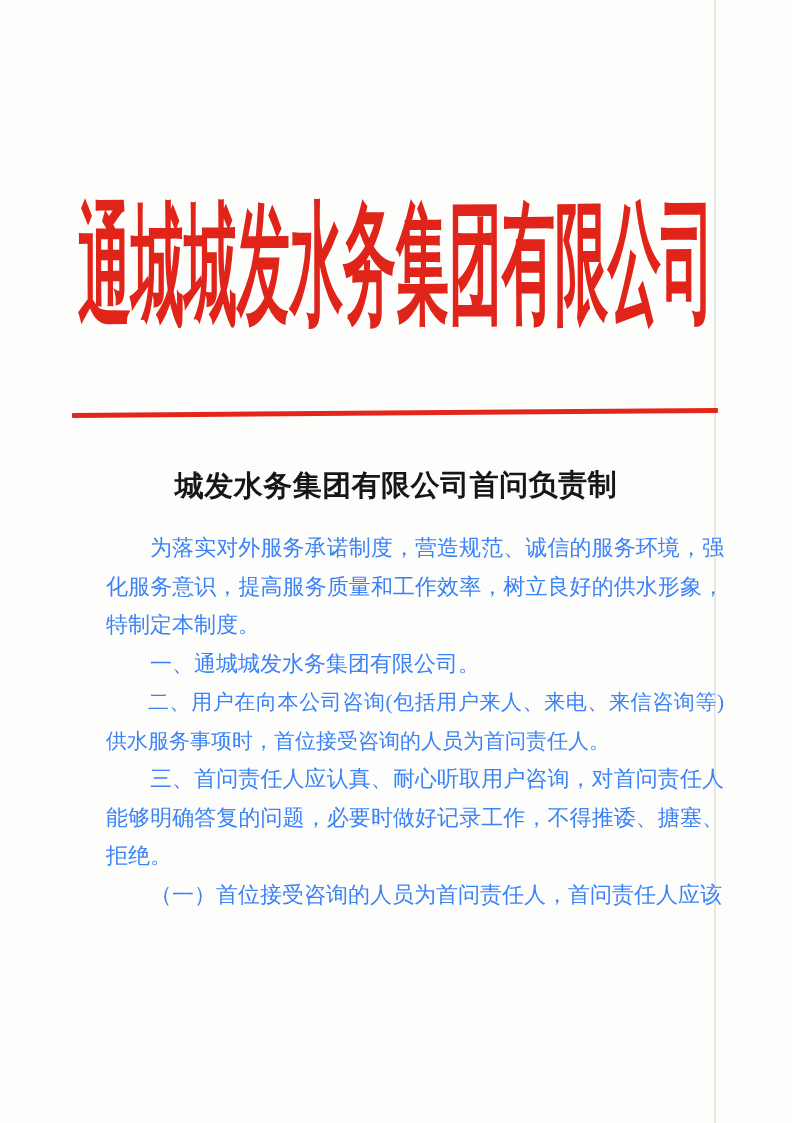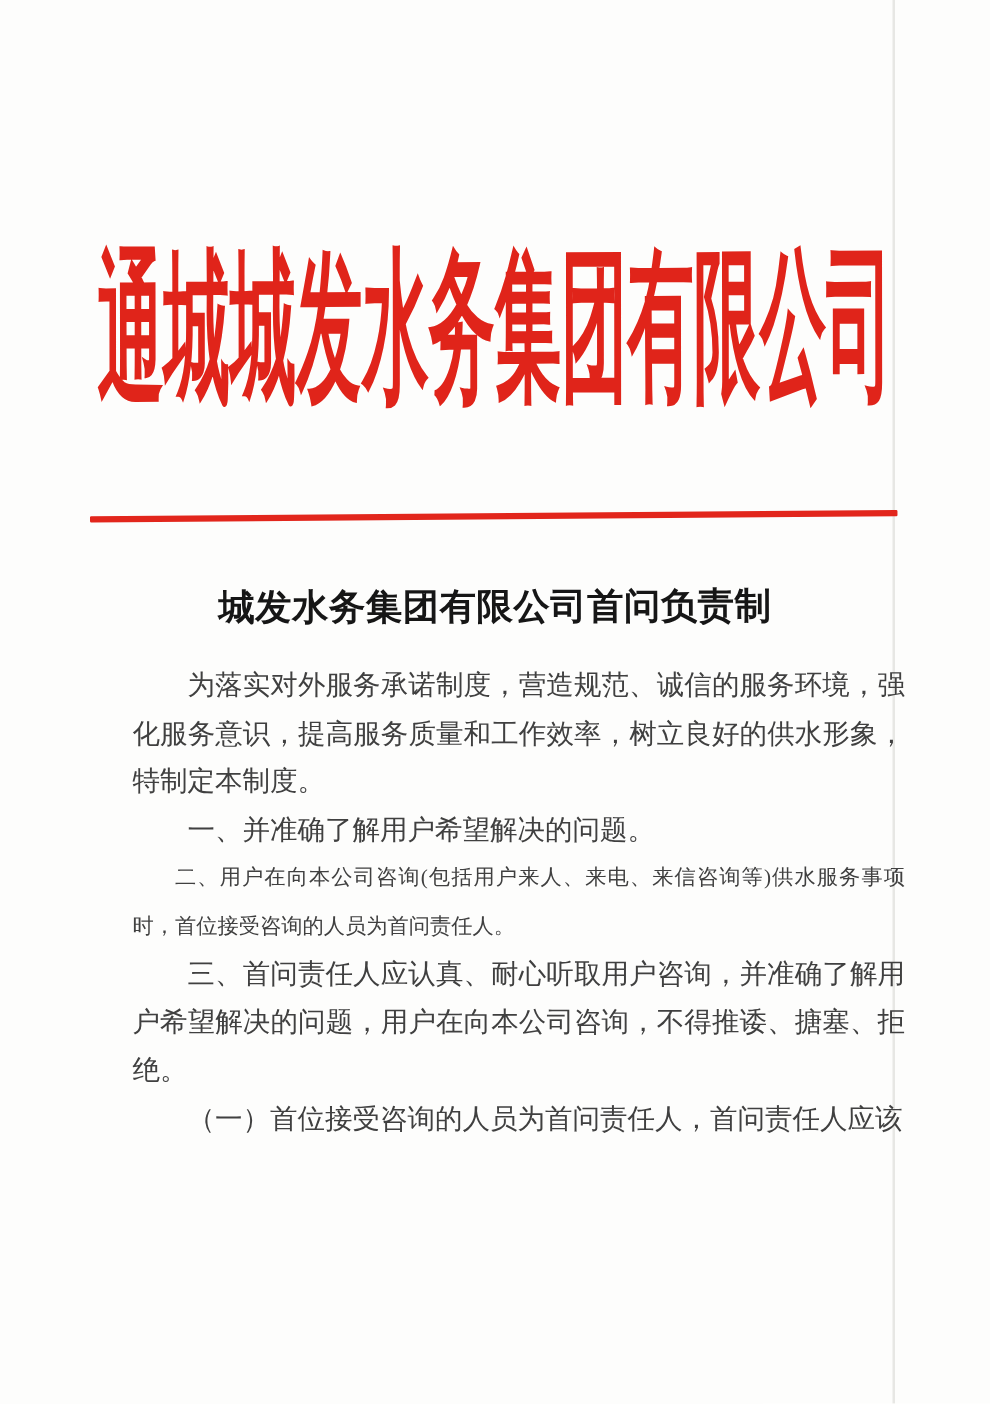--- a/index.html
+++ b/index.html
@@ -66,48 +66,48 @@
     white-space: nowrap;
     transform: rotate(-0.2deg);
   }
   .body-text {
     position: absolute;
     left: 106px;
     top: 529px;
     width: 618px;
     font-size: 22px;
     line-height: 38.5px;
-    color: #404040;
+    color: #3b82f6;
     text-align: justify;
     text-justify: inter-ideograph;
     line-break: strict;
   }
   .body-text p {
     margin: 0;
     padding: 0;
     text-indent: 2em;
   }
   .body-text p.tight {
-    font-size: 17px;
+    font-size: 21px;
   }
 </style>
 </head>
 <body>
 
 <div class="page">
 
   <div class="crease"></div>
 
   <div class="letterhead">通城城发水务集团有限公司</div>
 
   <div class="red-rule"></div>
 
   <div class="doc-title">城发水务集团有限公司首问负责制</div>
 
   <div class="body-text">
     <p class="para">为落实对外服务承诺制度，营造规范、诚信的服务环境，强化服务意识，提高服务质量和工作效率，树立良好的供水形象，特制定本制度。</p>
-    <p class="para">一、并准确了解用户希望解决的问题。</p>
+    <p class="para">一、通城城发水务集团有限公司。</p>
     <p class="para tight">二、用户在向本公司咨询(包括用户来人、来电、来信咨询等)供水服务事项时，首位接受咨询的人员为首问责任人。</p>
-    <p class="para">三、首问责任人应认真、耐心听取用户咨询，并准确了解用户希望解决的问题，用户在向本公司咨询，不得推诿、搪塞、拒绝。</p>
+    <p class="para">三、首问责任人应认真、耐心听取用户咨询，对首问责任人能够明确答复的问题，必要时做好记录工作，不得推诿、搪塞、拒绝。</p>
     <p class="para">（一）首位接受咨询的人员为首问责任人，首问责任人应该</p>
   </div>
 
 </div>
 
 </body></html>

